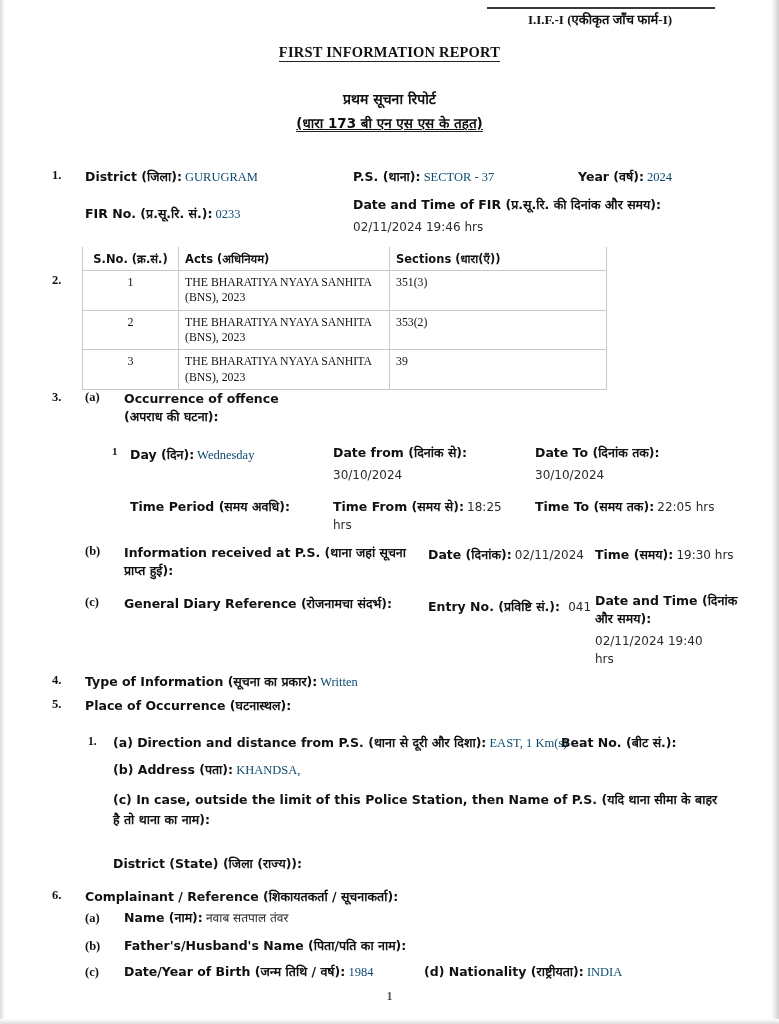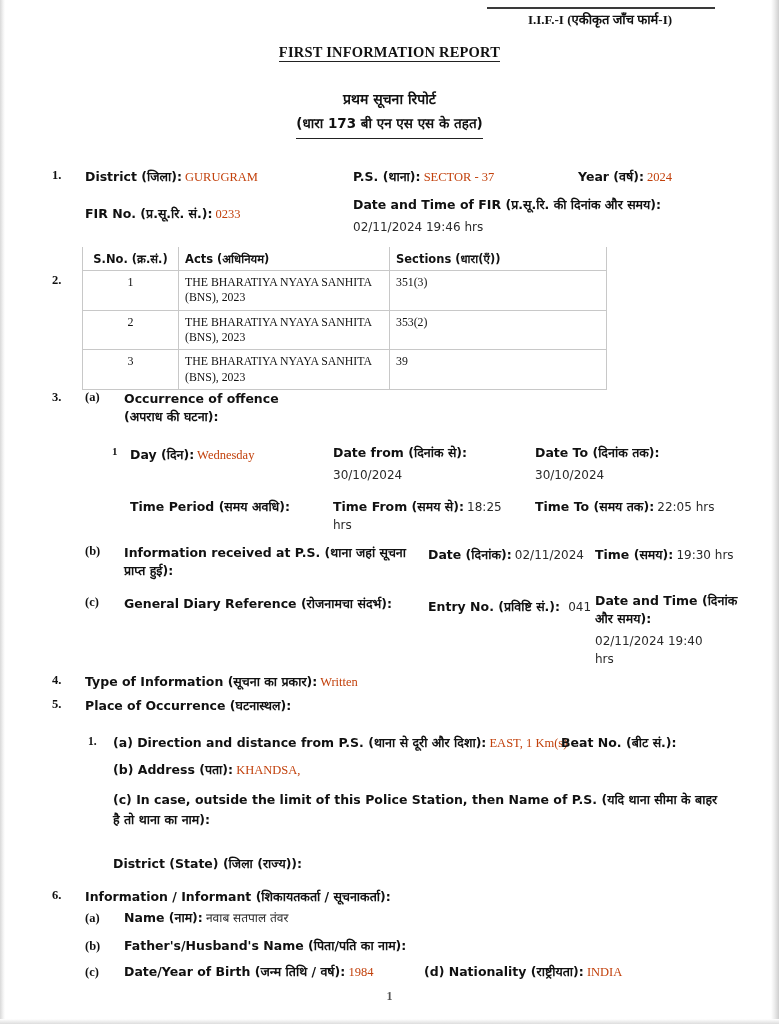--- a/index.html
+++ b/index.html
@@ -27,21 +27,21 @@
     background: linear-gradient(to left, #cfcfcf, #ececec 55%, #ffffff);
   }
   .edge-bottom {
     position: absolute; left: 0; bottom: 0; height: 5px; width: 100%;
     background: linear-gradient(to top, #dddddd, #ffffff);
   }
 
   .b { font-weight: bold; }
   .val {
     font-weight: normal;
-    color: #c2410c;
+    color: #0c4a6e;
     font-family: "Liberation Serif", "DejaVu Serif", serif;
   }
   .hi {
     font-family: "DejaVu Sans", sans-serif;
     font-weight: bold;
     font-size: 12.5px;
   }
   .hival {
     font-family: "DejaVu Sans", sans-serif;
     font-weight: normal;
@@ -90,21 +90,21 @@
     font-weight: bold;
   }
   .title-hi2 {
     position: absolute;
     left: 0; top: 114px; width: 779px;
     text-align: center;
     font-family: "DejaVu Sans", sans-serif;
     font-size: 13.5px;
     font-weight: bold;
   }
-  .title-hi2 span { border-bottom: 1.4px solid #222; padding-bottom: 7px; }
+  .title-hi2 span { border-bottom: 1.4px solid #222; padding-bottom: 0; text-decoration: underline; }
 
   
   .t { position: absolute; font-size: 12.5px; line-height: 1.45; }
   .num { position: absolute; font-size: 12.5px; font-weight: bold; }
 
   
   .acts-table {
     position: absolute;
     left: 82px; top: 247px; width: 525px;
     border-collapse: collapse;
@@ -297,21 +297,21 @@
   <div class="t" style="left:113px; top:761px;">
     <span class="b hi">(b) Address (पता):</span>
     <span class="val">KHANDSA,</span>
   </div>
 
   <div class="t hi" style="left:113px; top:855px;">District (State) (जिला (राज्य)):</div>
 
   <div class="t hi" style="left:113px; top:790px; width:615px; line-height:1.6;">(c) In case, outside the limit of this Police Station, then  Name of P.S. (यदि थाना सीमा के बाहर है तो थाना का नाम):</div>
 
   <div class="num" style="left:52px; top:888px;">6.</div>
-  <div class="t hi" style="left:85px; top:888px;">Information / Informant (शिकायतकर्ता / सूचनाकर्ता):</div>
+  <div class="t hi" style="left:85px; top:888px;">Complainant / Reference (शिकायतकर्ता / सूचनाकर्ता):</div>
 
   <div class="num" style="left:85px; top:911px;">(a)</div>
   <div class="t" style="left:124px; top:909px;">
     <span class="b hi">Name (नाम):</span>
     <span class="hival">नवाब सतपाल तंवर</span>
   </div>
 
   <div class="num" style="left:85px; top:939px;">(b)</div>
   <div class="t" style="left:124px; top:937px;">
     <span class="b hi">Father's/Husband's Name (पिता/पति का नाम):</span>

